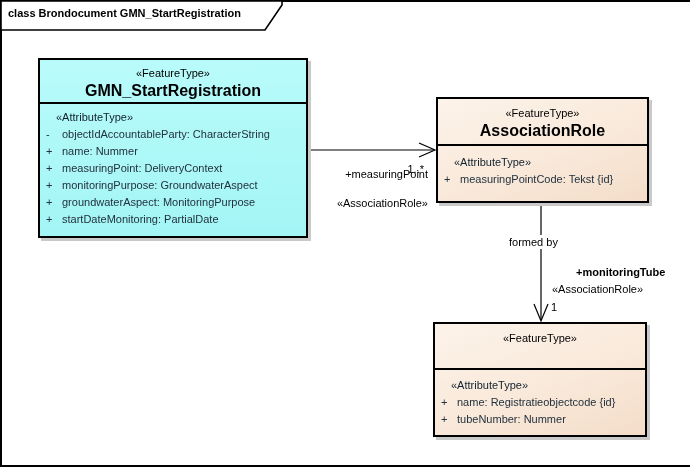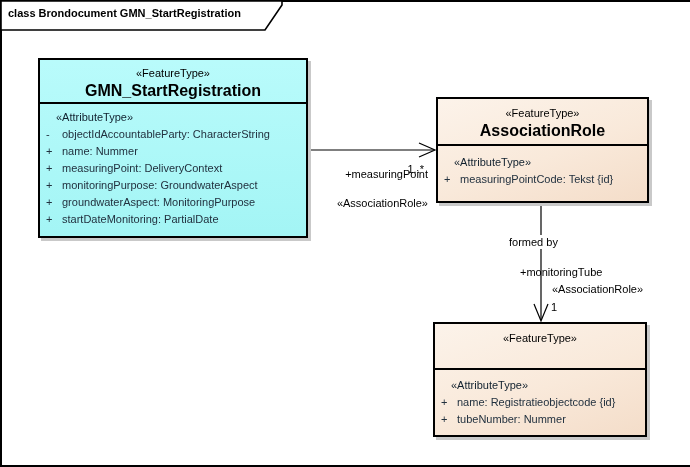--- a/index.html
+++ b/index.html
@@ -138,17 +138,17 @@
         <span class="attr-text">tubeNumber: Nummer</span>
       </div>
     </div>
   </div>
 
   <div class="conn-label align-right" style="left:340px;top:162px;width:84px;">1..*</div>
   <div class="conn-label align-right" style="left:316px;top:167px;width:112px;">+measuringPoint</div>
   <div class="conn-label align-right" style="left:308px;top:196px;width:120px;">«AssociationRole»</div>
 
   <div class="conn-label white-bg" style="left:482px;top:235px;margin-left:24px;">formed by</div>
-  <div class="conn-label" style="left:520px;top:265px;">+monitoringTube</div>
+  <div class="conn-label" style="left:576px;top:265px;font-weight:bold;">+monitoringTube</div>
   <div class="conn-label" style="left:552px;top:282px;">«AssociationRole»</div>
   <div class="conn-label" style="left:551px;top:300px;">1</div>
 
 </div>
 
 </body></html>

